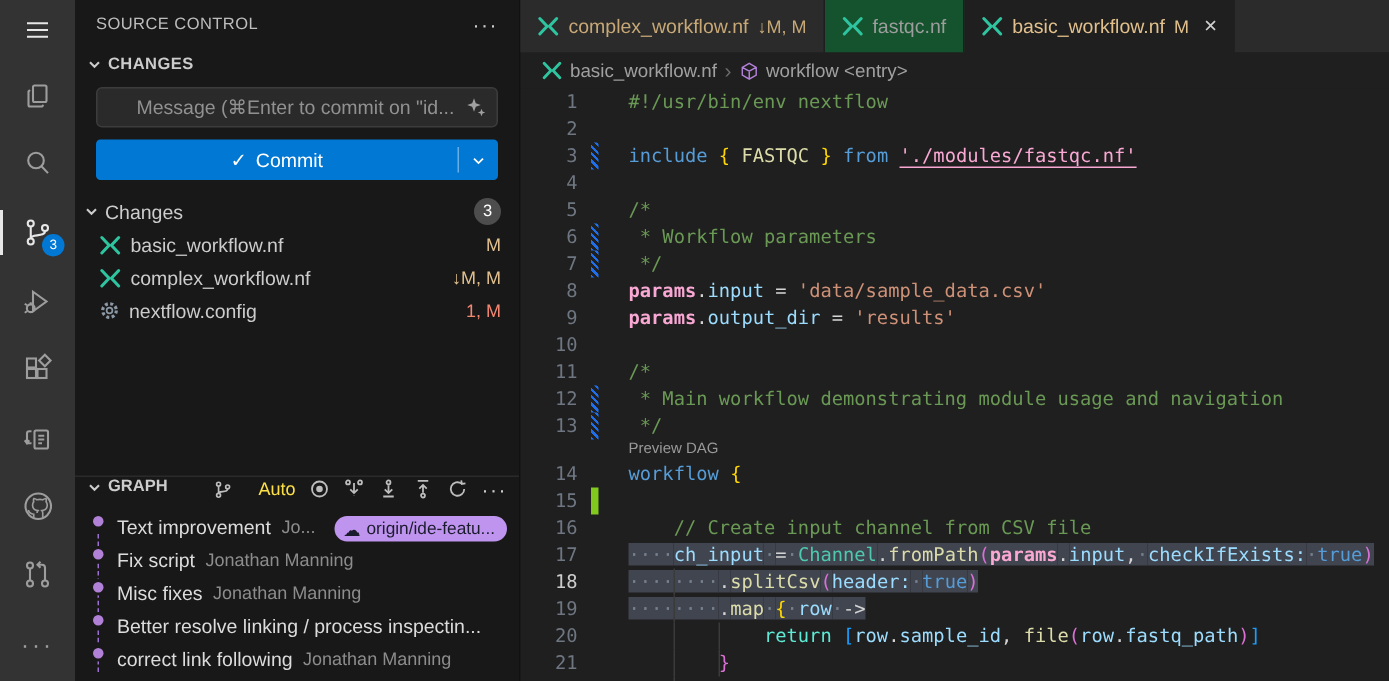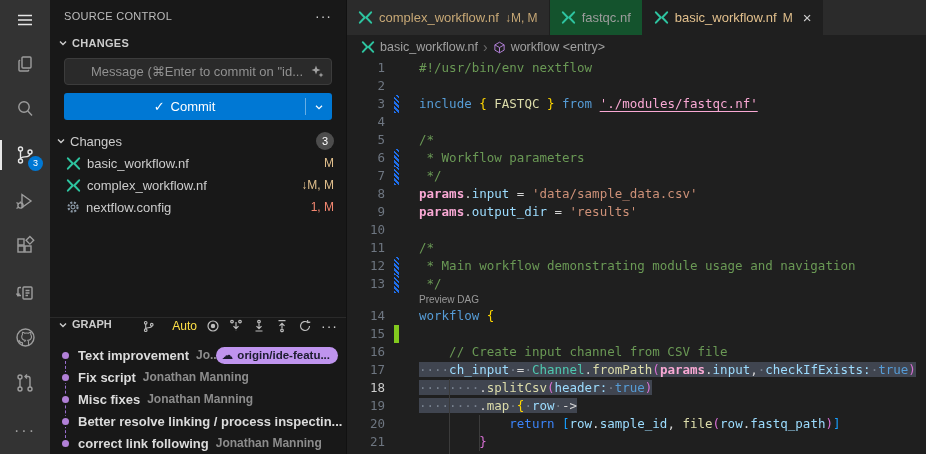--- a/index.html
+++ b/index.html
@@ -21,22 +21,22 @@
   
   .sidebar { width:297px; background:#181818; display:flex; flex-direction:column; flex-shrink:0; border-right:1px solid #111; }
   .sc-title { height:32px; display:flex; align-items:center; padding:0 14px; }
   .sc-title-label { font-size:11px; color:#bdbdbd; letter-spacing:.3px; flex:1; }
   .menu-dots { color:#cccccc; font-size:14px; letter-spacing:1px; cursor:pointer; }
   .section-head { height:22px; display:flex; align-items:center; padding:0 6px; gap:2px; }
   .section-label { font-size:11px; font-weight:bold; color:#cccccc; letter-spacing:.3px; }
   .chev { stroke:#cccccc; fill:none; stroke-width:1.4; flex-shrink:0; }
   .commit-box { margin:4px 14px 0 14px; position:relative; }
   .commit-box input { width:100%; height:27px; background:#2a2a2a; border:1px solid #3c3c3c; border-radius:4px;
-    color:#0ea5e9; font-size:13px; padding:0 28px 0 16px; outline:none;
-    font-family:"Liberation Sans","DejaVu Sans",sans-serif;text-align:right; }
+    color:#0ea5e9; font-size:13px; padding:0 28px 0 26px; outline:none;
+    font-family:"Liberation Sans","DejaVu Sans",sans-serif; }
   .commit-box input::placeholder { color:#919191; }
   .sparkle { position:absolute; right:7px; top:6px; }
   .commit-btn { margin:8px 14px 0 14px; height:27px; background:#0078d4; border-radius:3px; display:flex;
     align-items:center; color:#ffffff; cursor:pointer; }
   .commit-main { flex:1; display:flex; align-items:center; justify-content:center; gap:6px; font-size:13px; }
   .commit-sep { width:1px; height:17px; background:rgba(255,255,255,.4); }
   .commit-dd { width:26px; display:flex; align-items:center; justify-content:center; }
   .changes-head { height:22px; margin-top:10px; display:flex; align-items:center; padding:0 12px 0 4px; gap:2px; }
   .changes-label { font-size:13px; color:#cccccc; flex:1; }
   .count-badge { min-width:18px; height:18px; border-radius:9px; background:#4d4d4d; color:#ffffff;
@@ -48,21 +48,21 @@
 
   
   .graph { margin-top:auto; border-top:1px solid #2a2a2a; }
   .graph-head { height:26px; display:flex; align-items:flex-start; padding:0 8px 0 6px; gap:2px; }
   .graph-title { font-size:11px; font-weight:bold; color:#cccccc; flex:1; }
   .g-actions { display:flex; align-items:center; gap:9px; color:#bdbdbd; }
   .g-actions svg { stroke:#bdbdbd; fill:none; stroke-width:1.2; cursor:pointer; }
   .auto-wrap { display:flex; align-items:center; gap:17px; font-size:12px; color:#fde047; cursor:pointer; }
   .graph-list { position:relative; }
   .graph-list::before { content:""; position:absolute; left:15px; top:12px; bottom:6px; border-left:1px dashed #9a6fd0; }
-  .commit-row { height:22px; display:flex; align-items:center; padding:0 8px 0 12px; position:relative; cursor:pointer;font-weight:bold; }
+  .commit-row { height:22px; display:flex; padding:0 8px 0 12px; position:relative; cursor:pointer; }
   .commit-dot { width:7px; height:7px; border-radius:50%; background:#b180d7; margin-right:9px; flex-shrink:0; position:relative; z-index:1; box-shadow:0 0 0 2px #181818; }
   .commit-msg { color:#dcdcdc; font-size:13px; white-space:nowrap; }
   .commit-author { color:#8c8c8c; font-size:12px; margin-left:7px; white-space:nowrap; overflow:hidden; }
   .ref-pill { margin-left:auto; background:#bf94ee; color:#1b1b2e; border-radius:9px; height:17px;
     display:flex; align-items:center; padding:0 8px 0 6px; gap:4px; font-size:11.5px; flex-shrink:0; max-width:140px; }
   .ref-pill span { white-space:nowrap; overflow:hidden; }
 
   
   .editor { flex:1; display:flex; flex-direction:column; min-width:0; }
   .tabbar { height:35px; background:#2b2b2b; display:flex; flex-shrink:0; }
@@ -88,21 +88,21 @@
   .gmark.m { background:repeating-linear-gradient(45deg,#1f6feb 0 1.5px,transparent 1.5px 3.5px); }
   .gmark.a { background:#82c91e; }
   .ltext { white-space:pre; position:relative; padding-left:9px; }
   .guide { position:absolute; top:0; bottom:0; width:1px; background:#3b3b3b; }
   .codelens { height:14px; line-height:14px; font-size:10px; color:#999999;
     font-family:"Liberation Sans","DejaVu Sans",sans-serif; padding-left:72px; cursor:pointer; }
   .cm{color:#6A9955} .kw{color:#569CD6} .str{color:#CE9178}
   .strl{color:#f9a8d4; text-decoration:underline; text-underline-offset:3px; cursor:pointer;}
   .fn{color:#DCDCAA} .cls{color:#4EC9B0} .var{color:#9CDCFE} .txt{color:#d4d4d4}
   .pb{color:#f9a8d4; font-weight:bold;} .b1{color:#FFD700} .b2{color:#DA70D6} .b3{color:#179FFF}
-  .ret{color:#3b82f6} .ws{color:#77808e}
+  .ret{color:#5eead4} .ws{color:#77808e}
   .sel{background:#404550}
 </style>
 </head>
 <body>
 
 <div class="activitybar">
   <div class="ab-item top">
     <svg width="18" height="18" viewBox="0 0 18 18" stroke-width="1.6">
         <path d="M2 4.5h14M2 9h14M2 13.5h14"></path>
       </svg>

